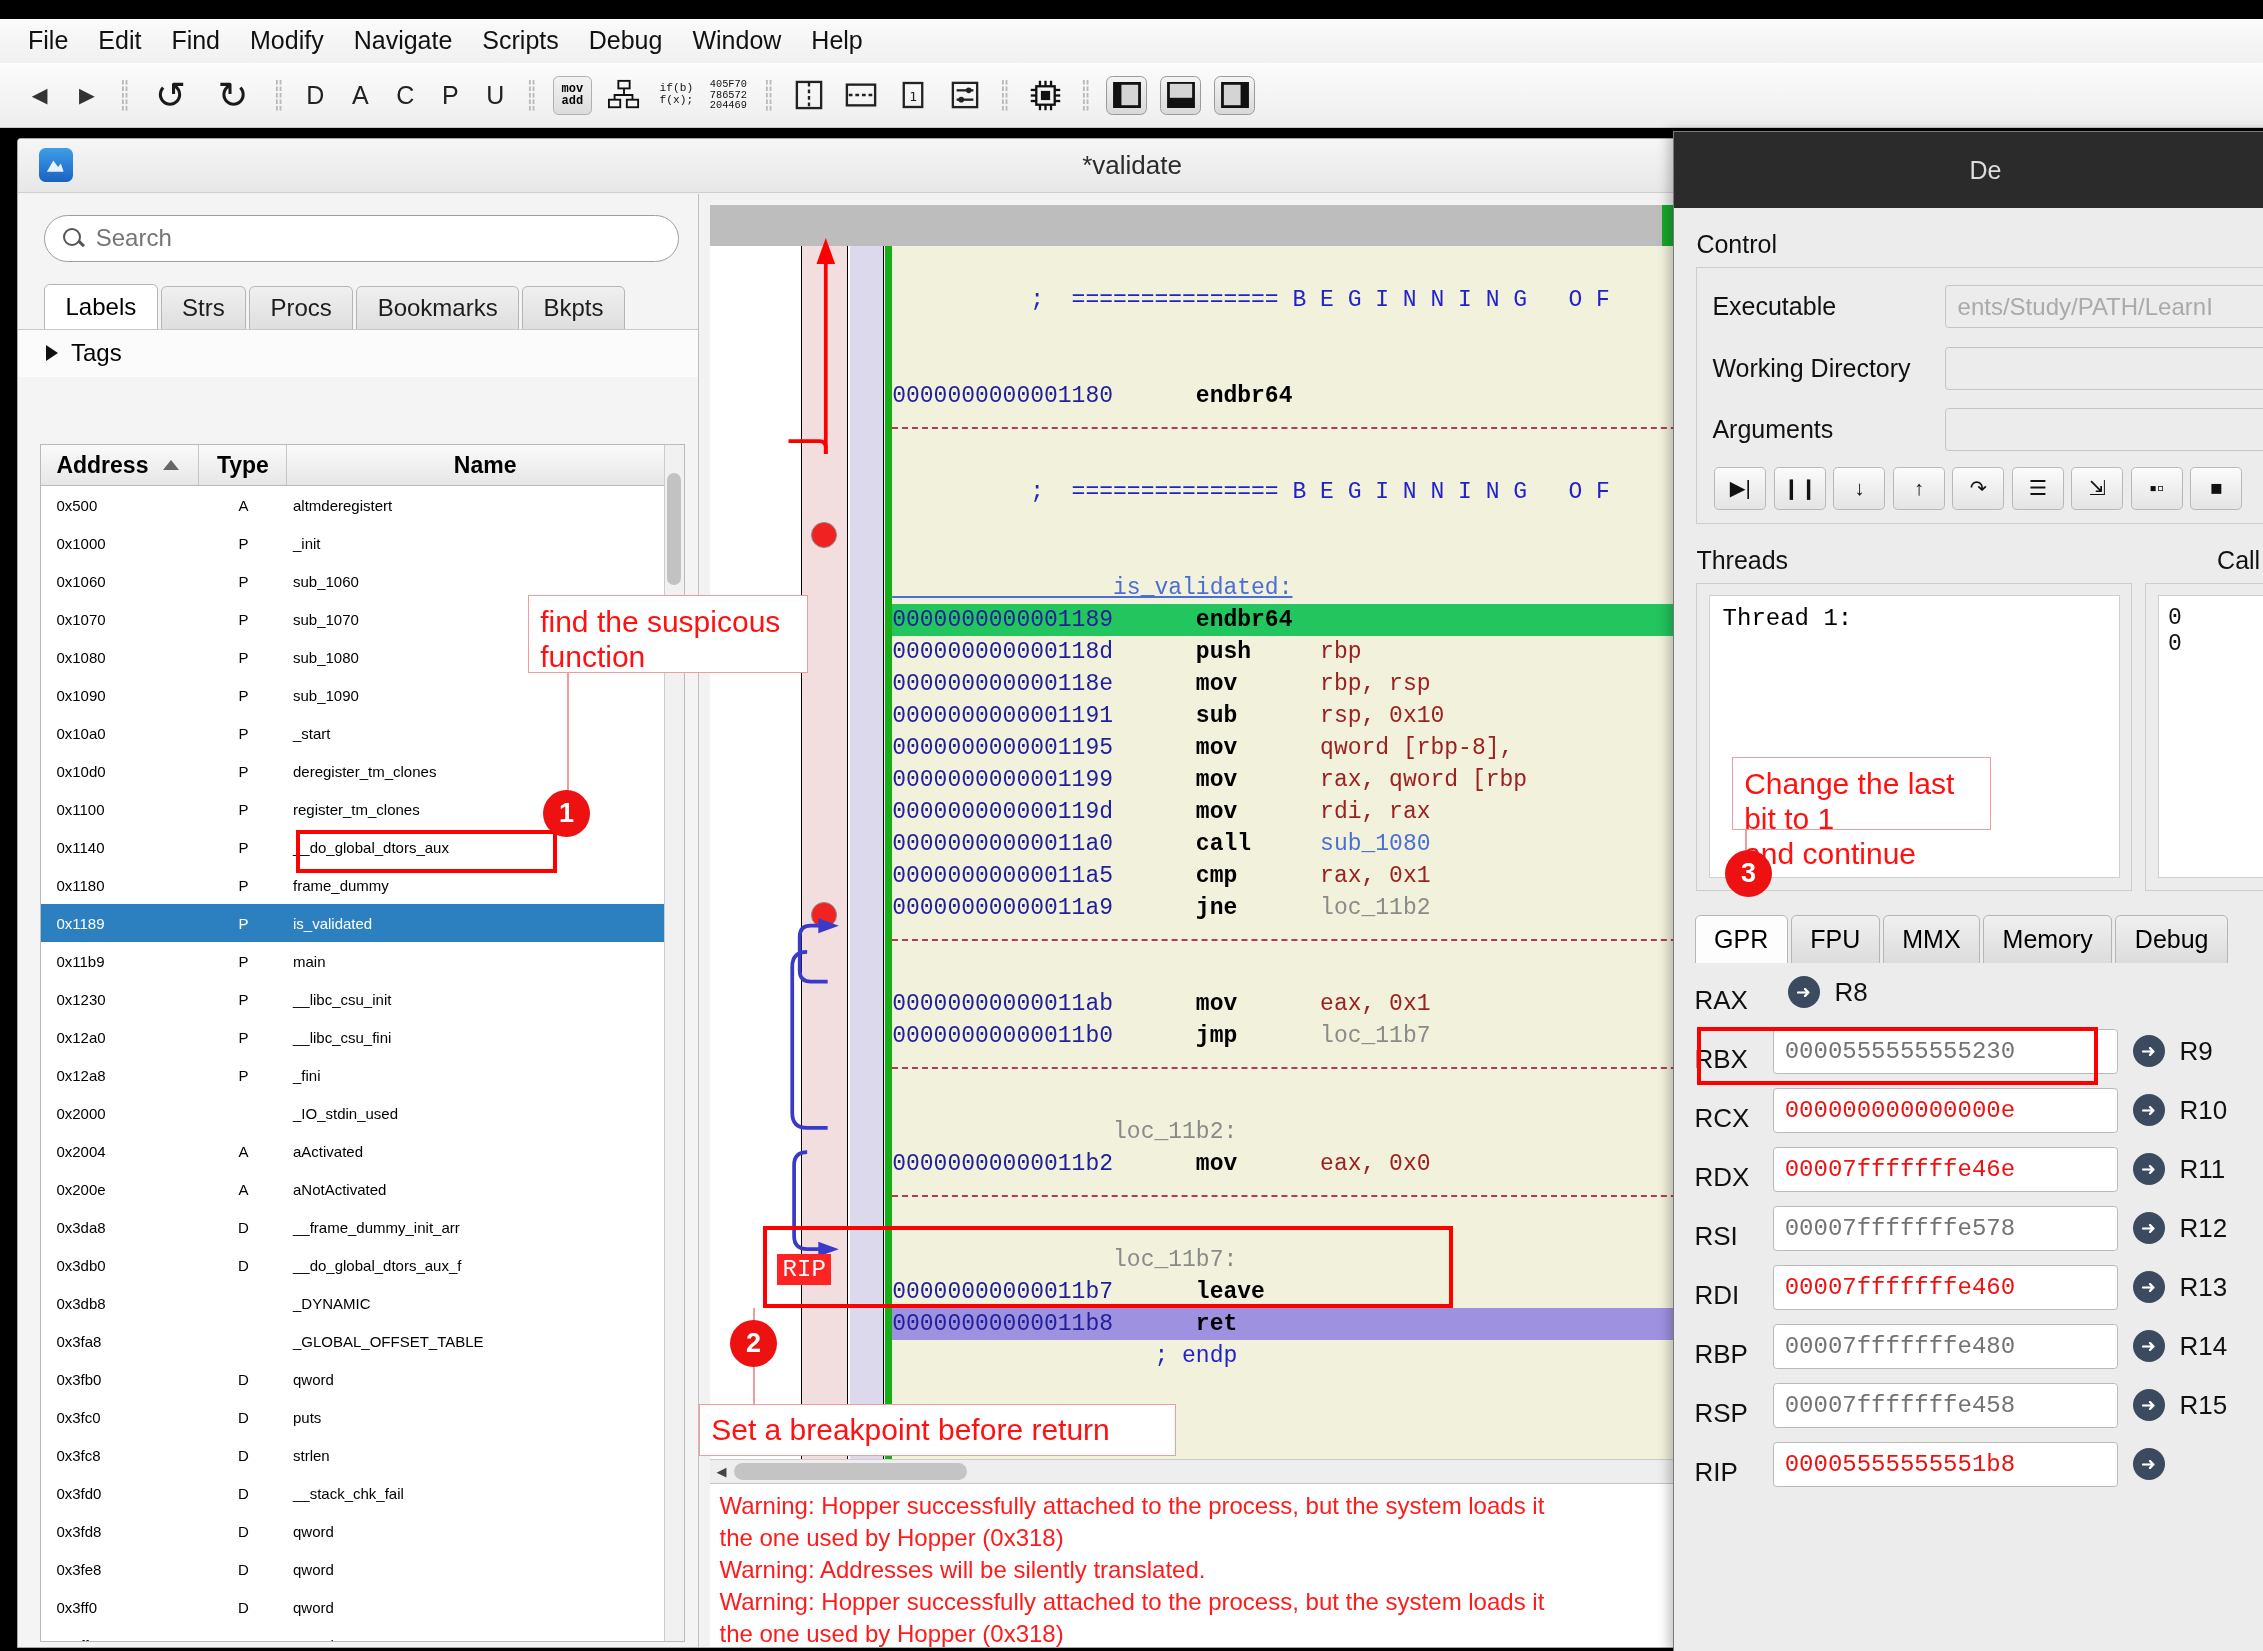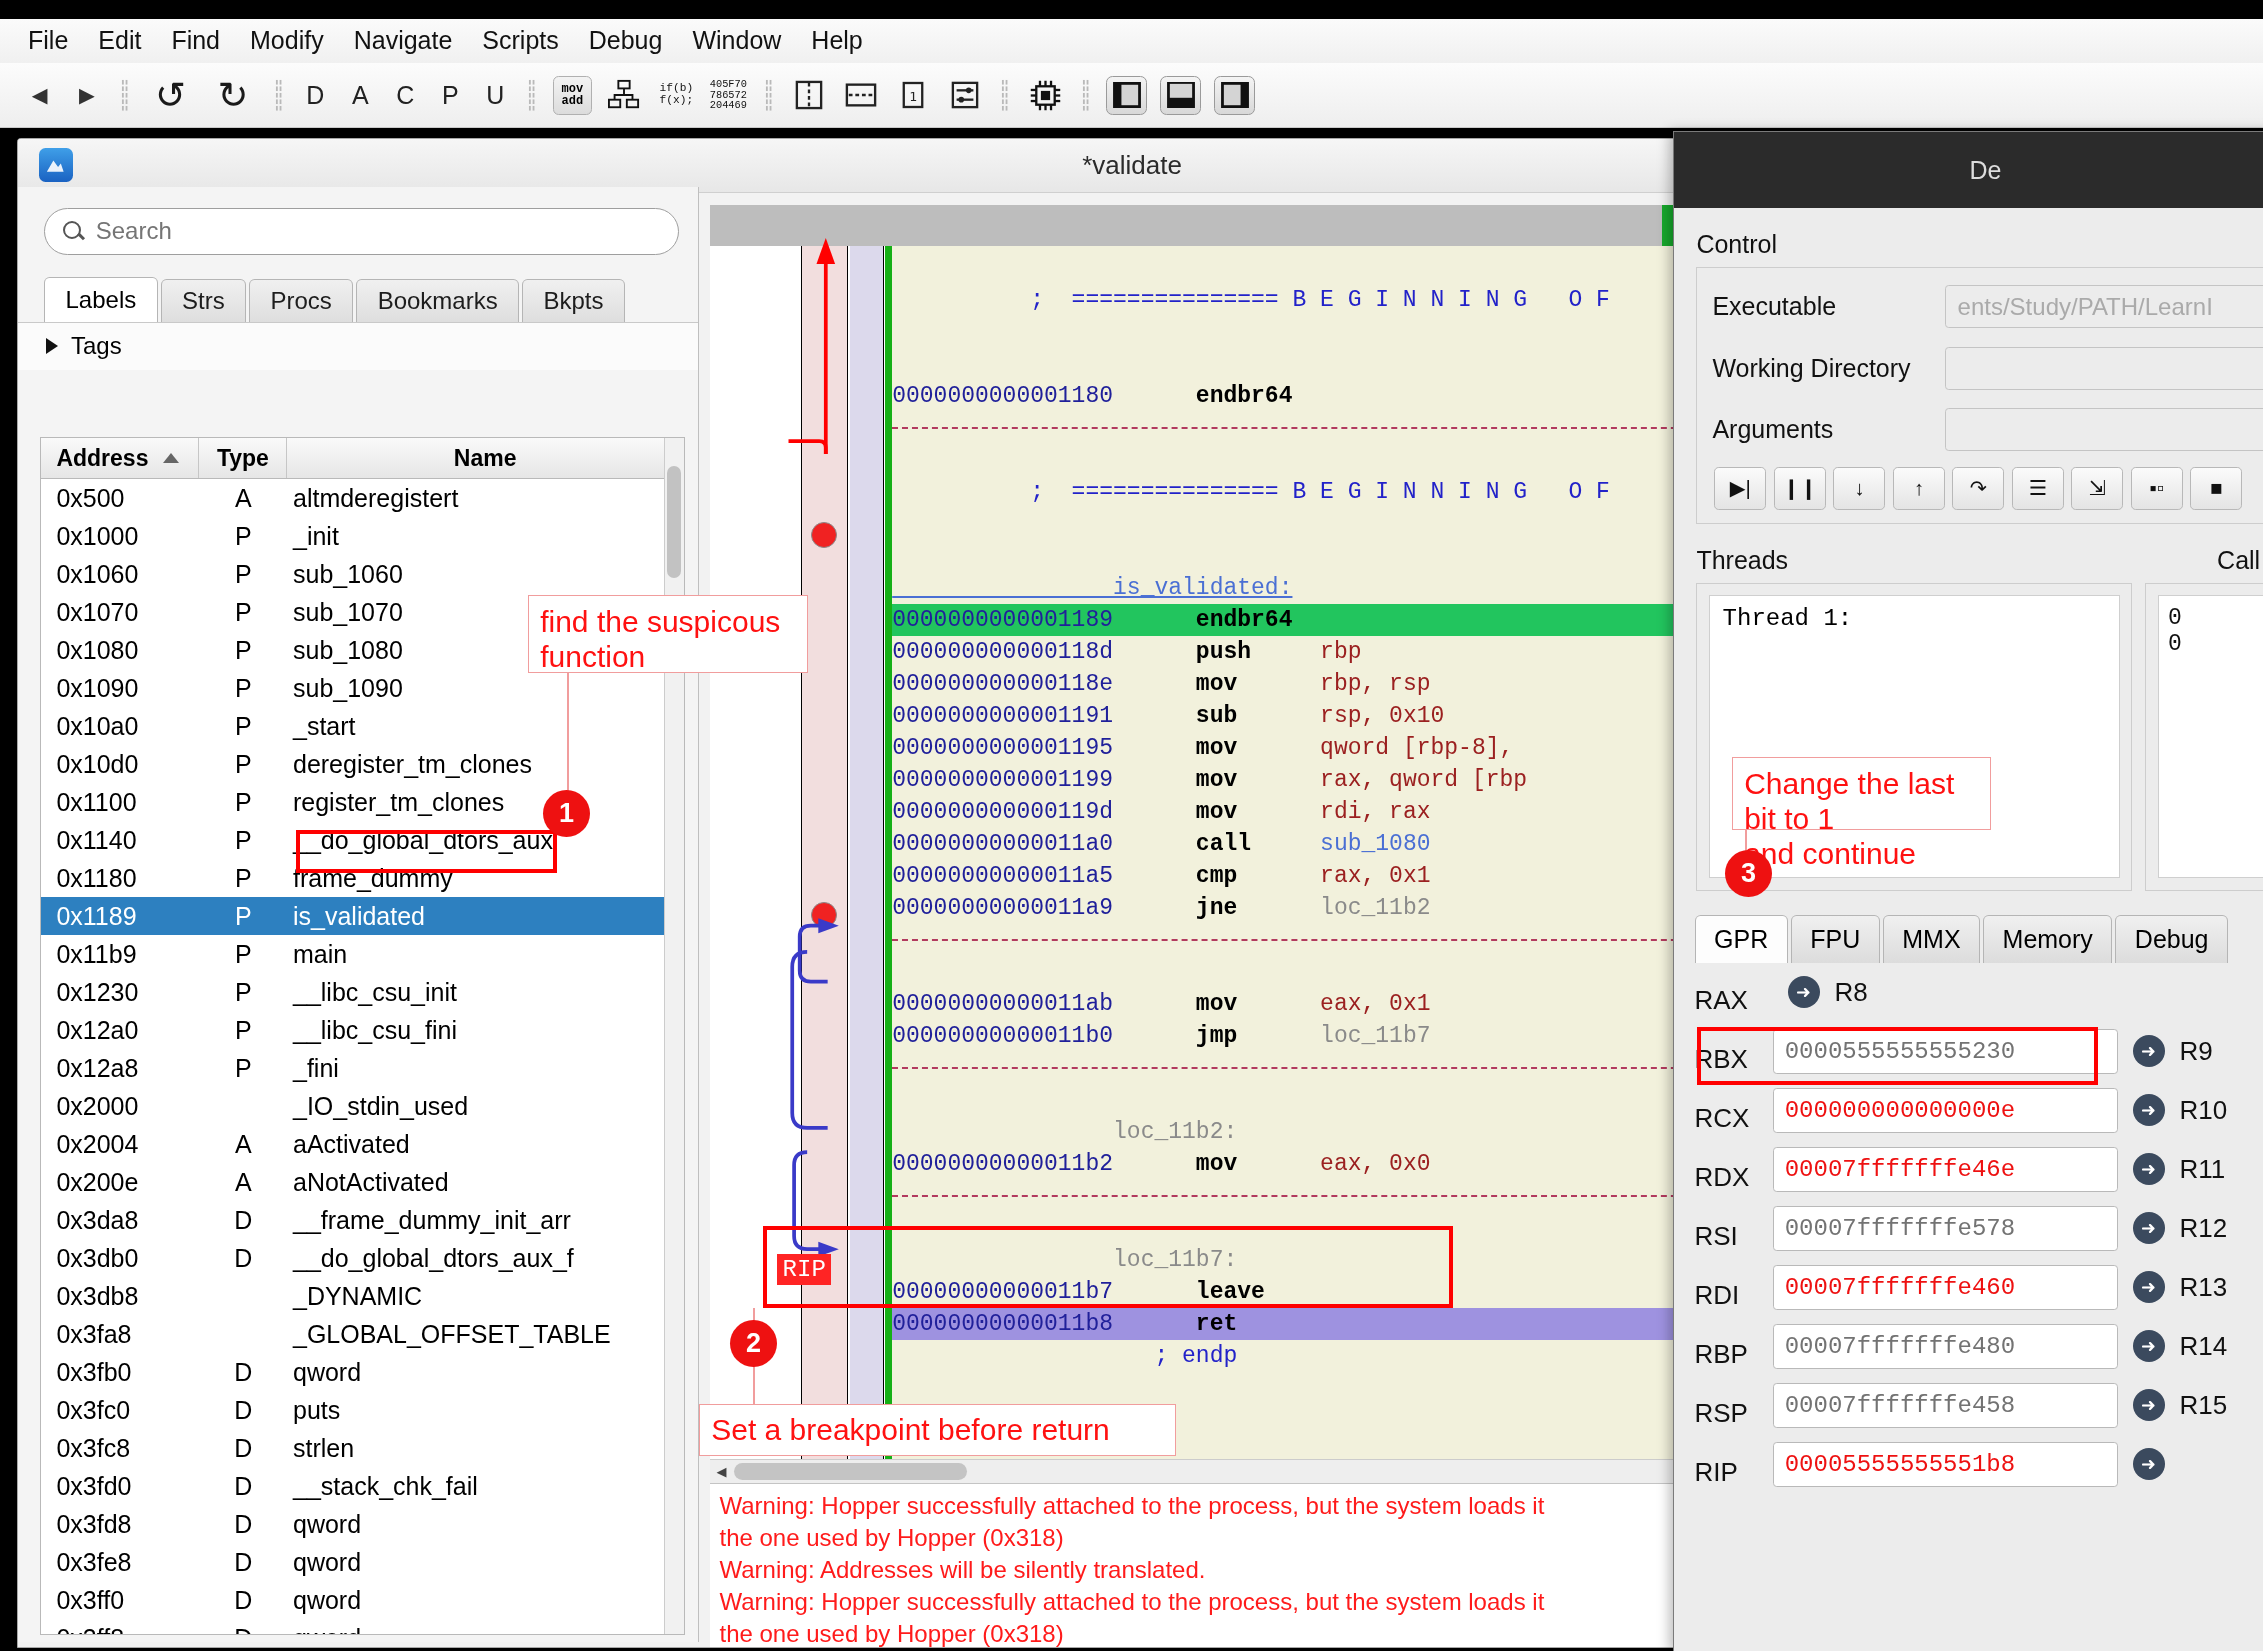--- a/index.html
+++ b/index.html
@@ -70,21 +70,21 @@
   }
   #win-title { font-size:26px; color:#2b2b2b; }
   #doc-icon {
     position:absolute; left:20.5px; top:9.3px; width:34px; height:34px;
     background:linear-gradient(#3f9fe8,#1a62c2); border-radius:6.5px;
     display:flex; align-items:center; justify-content:center;
     color:#fff; font-size:20.5px;
   }
   
   #leftpanel {
-    position:absolute; left:0px; top:48px; width:681px; height:1455px;
+    position:absolute; left:0px; top:55px; width:681px; height:1455px;
     background:#f4f4f4; border-right:0.9px solid #bfbfbf;
   }
   #search-wrap {
     margin:20.5px 18.6px 0 26px; height:47px;
     background:#fff; border:0.9px solid #9e9e9e; border-radius:24px;
     display:flex; align-items:center; padding:0 17px;
   }
   #search-input {
     border:none; outline:none; font-size:24px; color:#777; width:100%;
     background:transparent; font-family:"Liberation Sans",sans-serif;
@@ -112,21 +112,21 @@
   }
   #tbl-head {
     display:flex; height:41px; background:linear-gradient(#fafafa,#e6e6e6);
     border-bottom:0.9px solid #b9b9b9; font-weight:bold; font-size:23px;
   }
   .th { display:flex; align-items:center; justify-content:center; border-right:0.9px solid #c6c6c6; height:100%;}
   .th.addr { width:158px; justify-content:flex-start; padding-left:15px;}
   .th.type { width:88px; }
   .th.name { flex:1; }
   .sortarrow { width:0;height:0;border-left:8.4px solid transparent;border-right:8.4px solid transparent;border-bottom:10.3px solid #666;margin-left:15px;}
-  .trow { display:flex; height:38px; font-size:25px; align-items:center; }
+  .trow { display:flex; height:38px; font-size:15px; align-items:center; }
   .trow.sel { background:#2d80c0; color:#fff; }
   .td.addr { width:158px; padding-left:15px; }
   .td.type { width:88px; text-align:center; }
   .td.name { flex:1; padding-left:5.6px; white-space:nowrap; overflow:hidden;}
   #vscroll-left {
     position:absolute; right:0; top:0; width:20.5px; bottom:0; background:#f1f1f1;
     border-left:0.9px solid #ccc;
   }
   #vscroll-left .thumb { position:absolute; top:28px; left:2.8px; width:14px; height:112px; background:#c2c2c2; border-radius:7.5px;}
 

